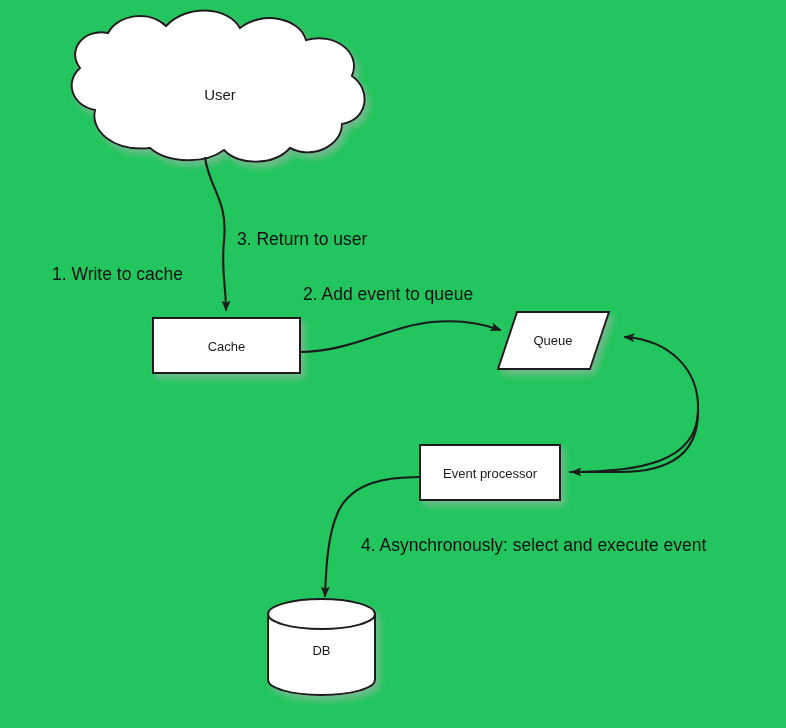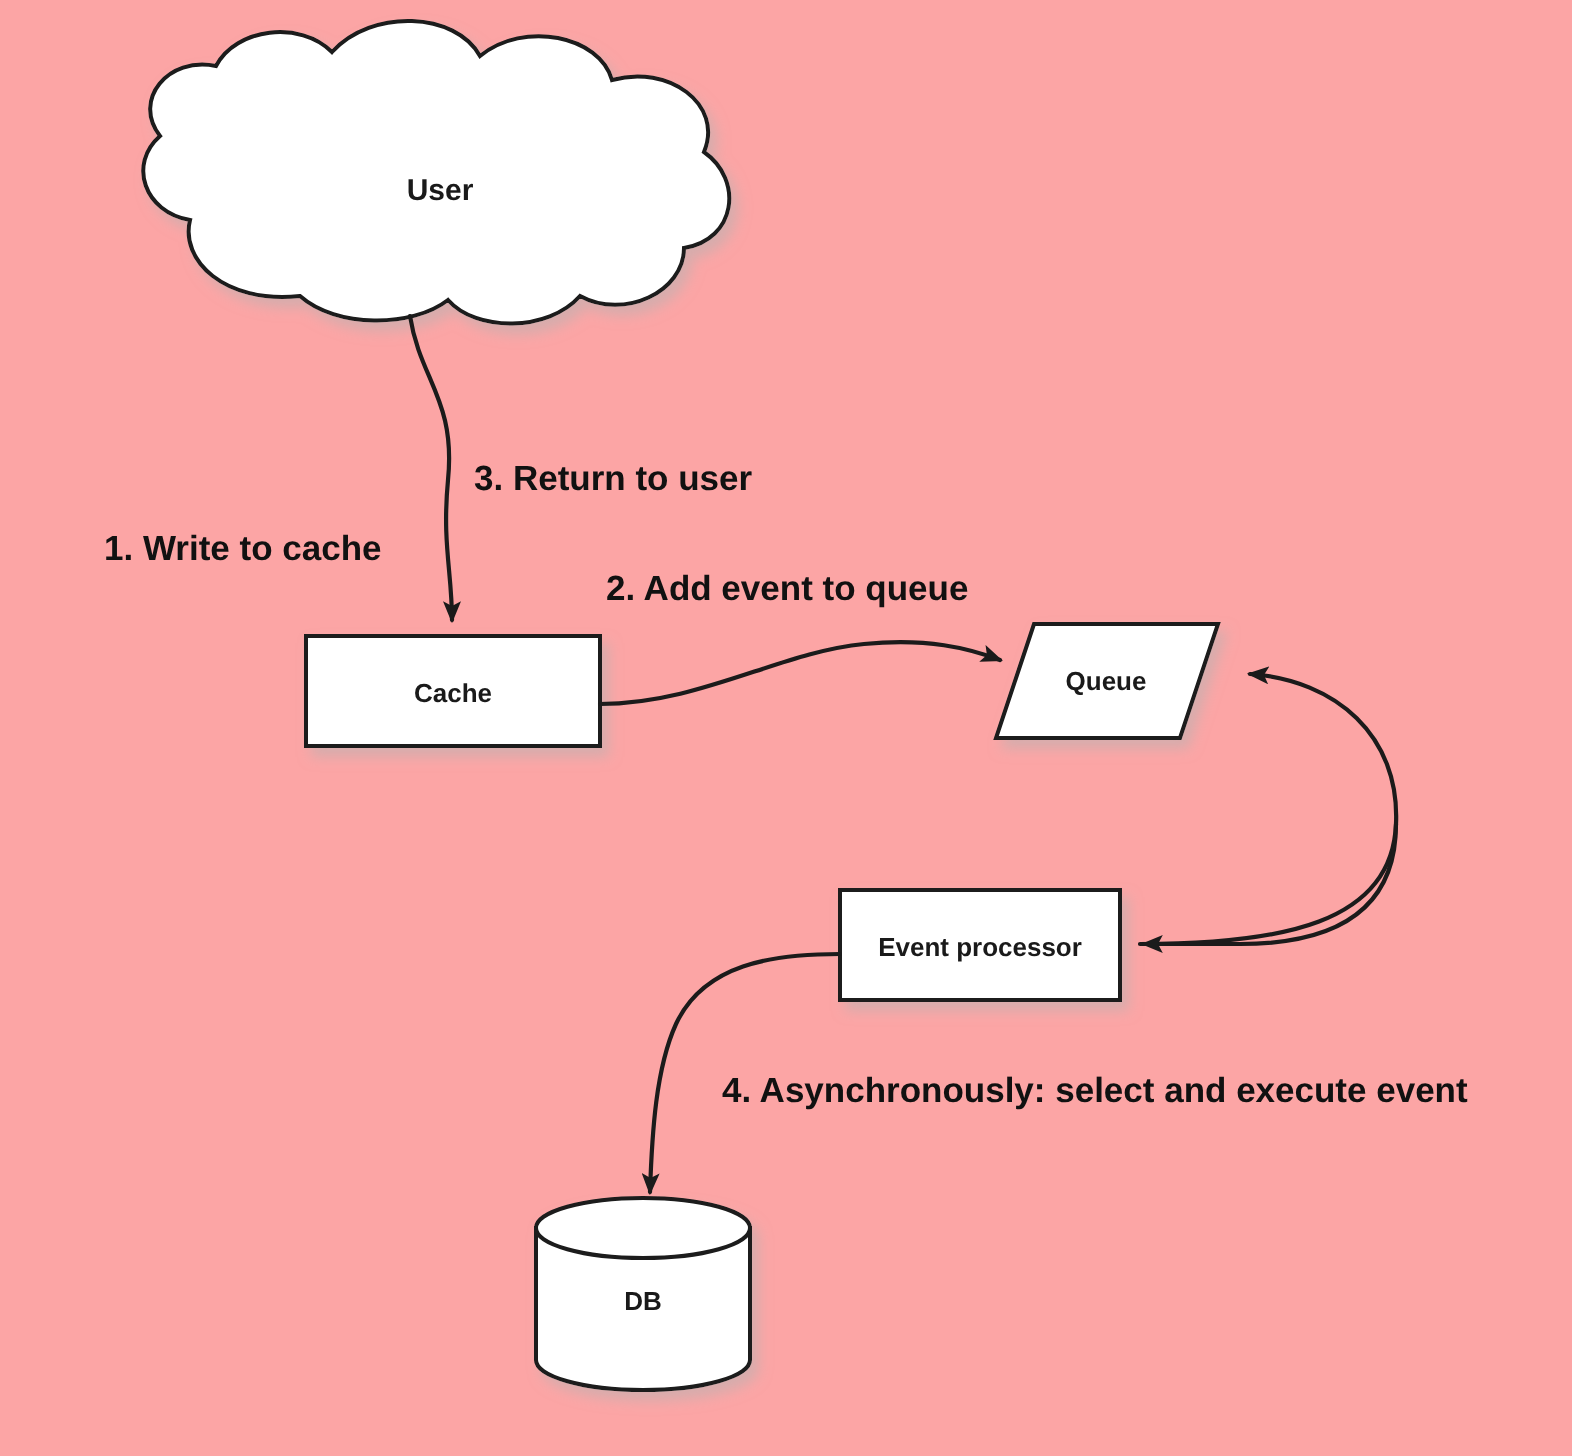--- a/index.html
+++ b/index.html
@@ -10,22 +10,21 @@
   body {
     width: 786px;
     height: 728px;
     font-family: "Liberation Sans", sans-serif;
     overflow: hidden;
   }
   #diagram-root {
     position: relative;
     width: 786px;
     height: 728px;
-    background: #fca5a5;
-    font-weight: bold;
+    background: #22c55e;
   }
   svg.canvas {
     position: absolute;
     top: 0;
     left: 0;
     width: 786px;
     height: 728px;
     display: block;
   }
   .node-label {

